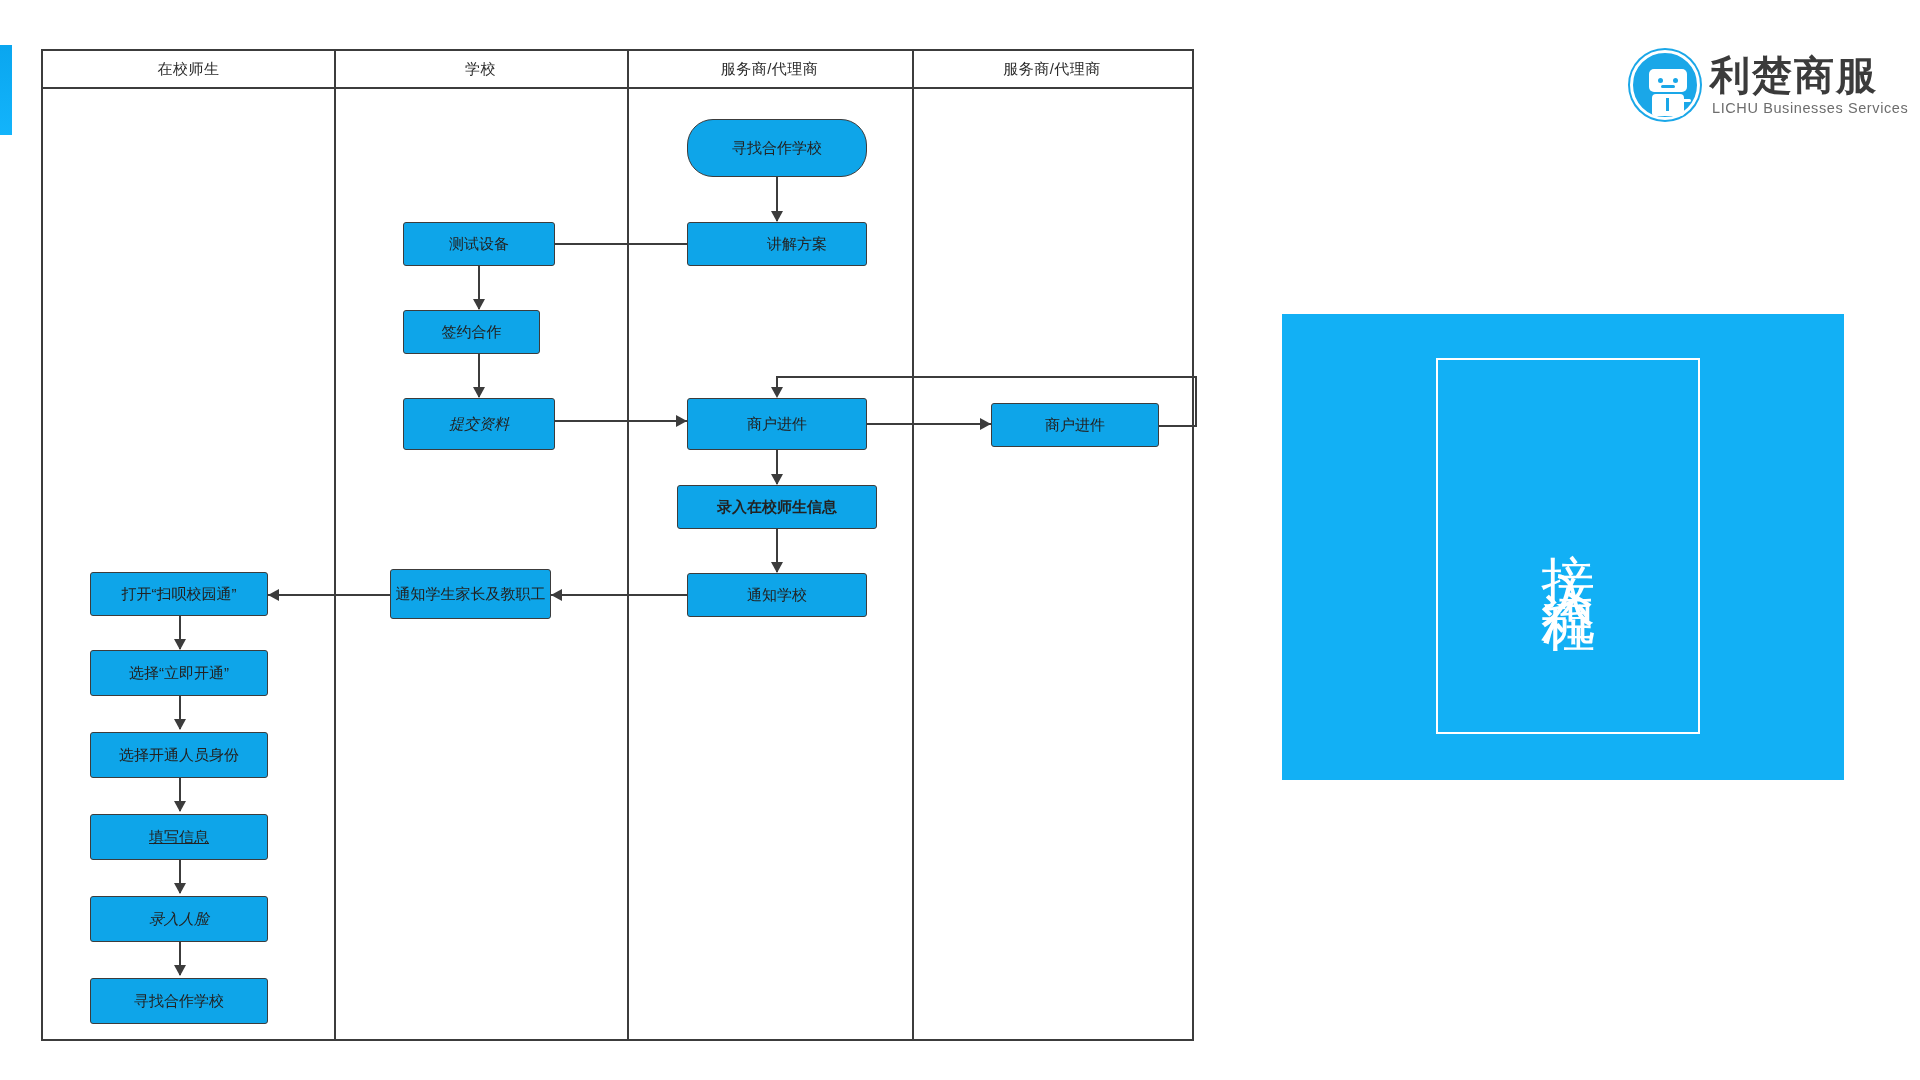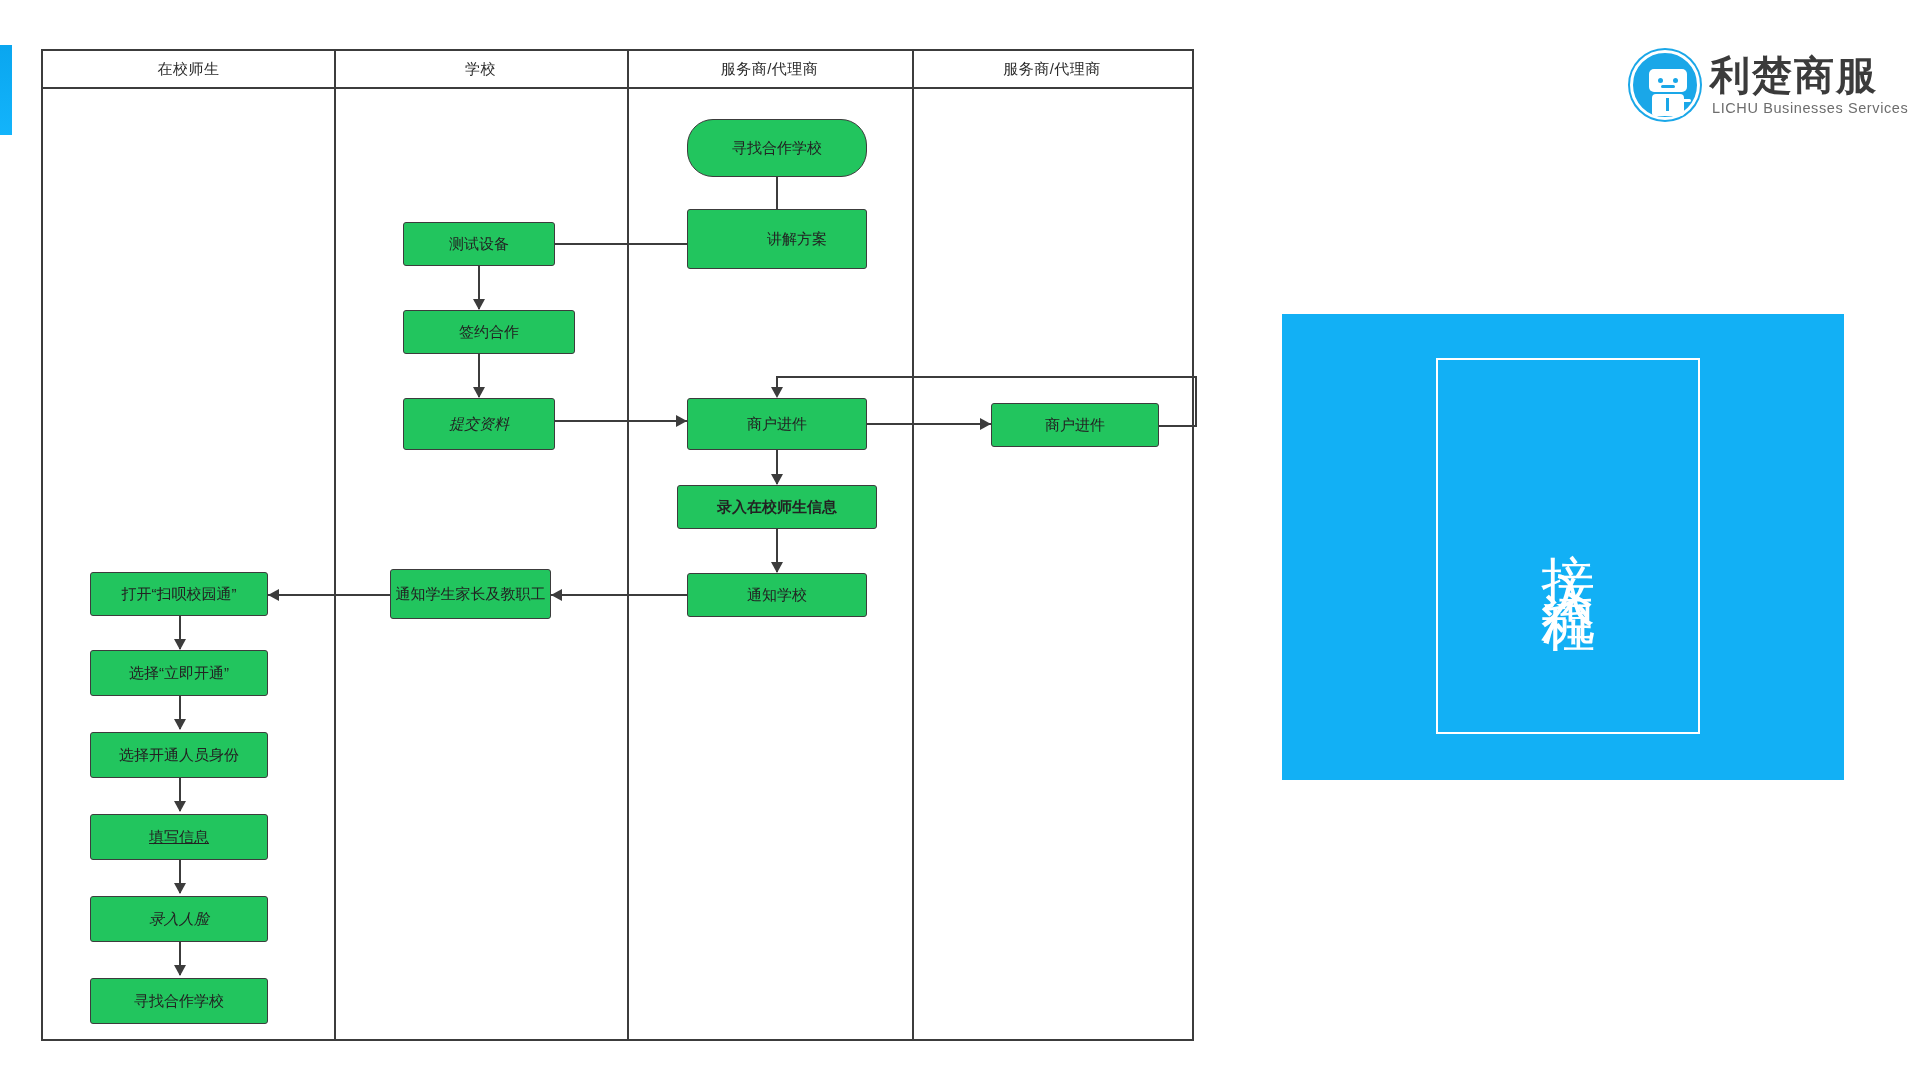--- a/index.html
+++ b/index.html
@@ -36,21 +36,21 @@
     height: 100%;
   }
   .lane-divider {
     position: absolute; top: 0; bottom: 0; width: 2px; background: #3c3c3c;
   }
 
   
   .node {
     position: absolute;
     border: 1.6px solid #3c3c3c;
-    background: #22c55e;
+    background: #0ea5e9;
     border-radius: 3px;
     display: flex; align-items: center; justify-content: center;
     text-align: center;
     font-size: 15px; color: #222;
     line-height: 1.28;
     padding: 2px 4px;
     z-index: 4;
   }
   .node.round { border-radius: 26px; }
 
@@ -139,30 +139,30 @@
     </div>
 
     <div class="lane-divider" style="left:291px"></div>
     <div class="lane-divider" style="left:584px"></div>
     <div class="lane-divider" style="left:869px"></div>
 
     <div class="node round" style="left:644px; top:68px; width:180px; height:58px;">寻找合作学校</div>
     <div class="conn v" style="left:733px; top:126px; height:44px;"></div>
     <div class="arrow down" style="left:728px; top:160px;"></div>
 
-    <div class="node" style="left:644px; top:158px; width:180px; height:60px;padding-left:44px;">讲解方案</div>
+    <div class="node" style="left:644px; top:171px; width:180px; height:44px;padding-left:44px;">讲解方案</div>
 
     <div class="conn h" style="left:410px; top:192px; width:234px;"></div>
     <div class="arrow left" style="left:410px; top:187px;"></div>
 
     <div class="node" style="left:360px; top:171px; width:152px; height:44px;">测试设备</div>
     <div class="conn v" style="left:435px; top:215px; height:43px;"></div>
     <div class="arrow down" style="left:430px; top:248px;"></div>
 
-    <div class="node" style="left:360px; top:259px; width:172px; height:44px;text-align:right;">签约合作</div>
+    <div class="node" style="left:360px; top:259px; width:137px; height:44px;text-align:right;">签约合作</div>
     <div class="conn v" style="left:435px; top:303px; height:43px;"></div>
     <div class="arrow down" style="left:430px; top:336px;"></div>
 
     <div class="node" style="left:360px; top:347px; width:152px; height:52px;font-style:italic;">提交资料</div>
 
     <div class="conn h" style="left:512px; top:369px; width:132px;"></div>
     <div class="arrow right" style="left:633px; top:364px;"></div>
 
     <div class="node" style="left:644px; top:347px; width:180px; height:52px;">商户进件</div>
 

